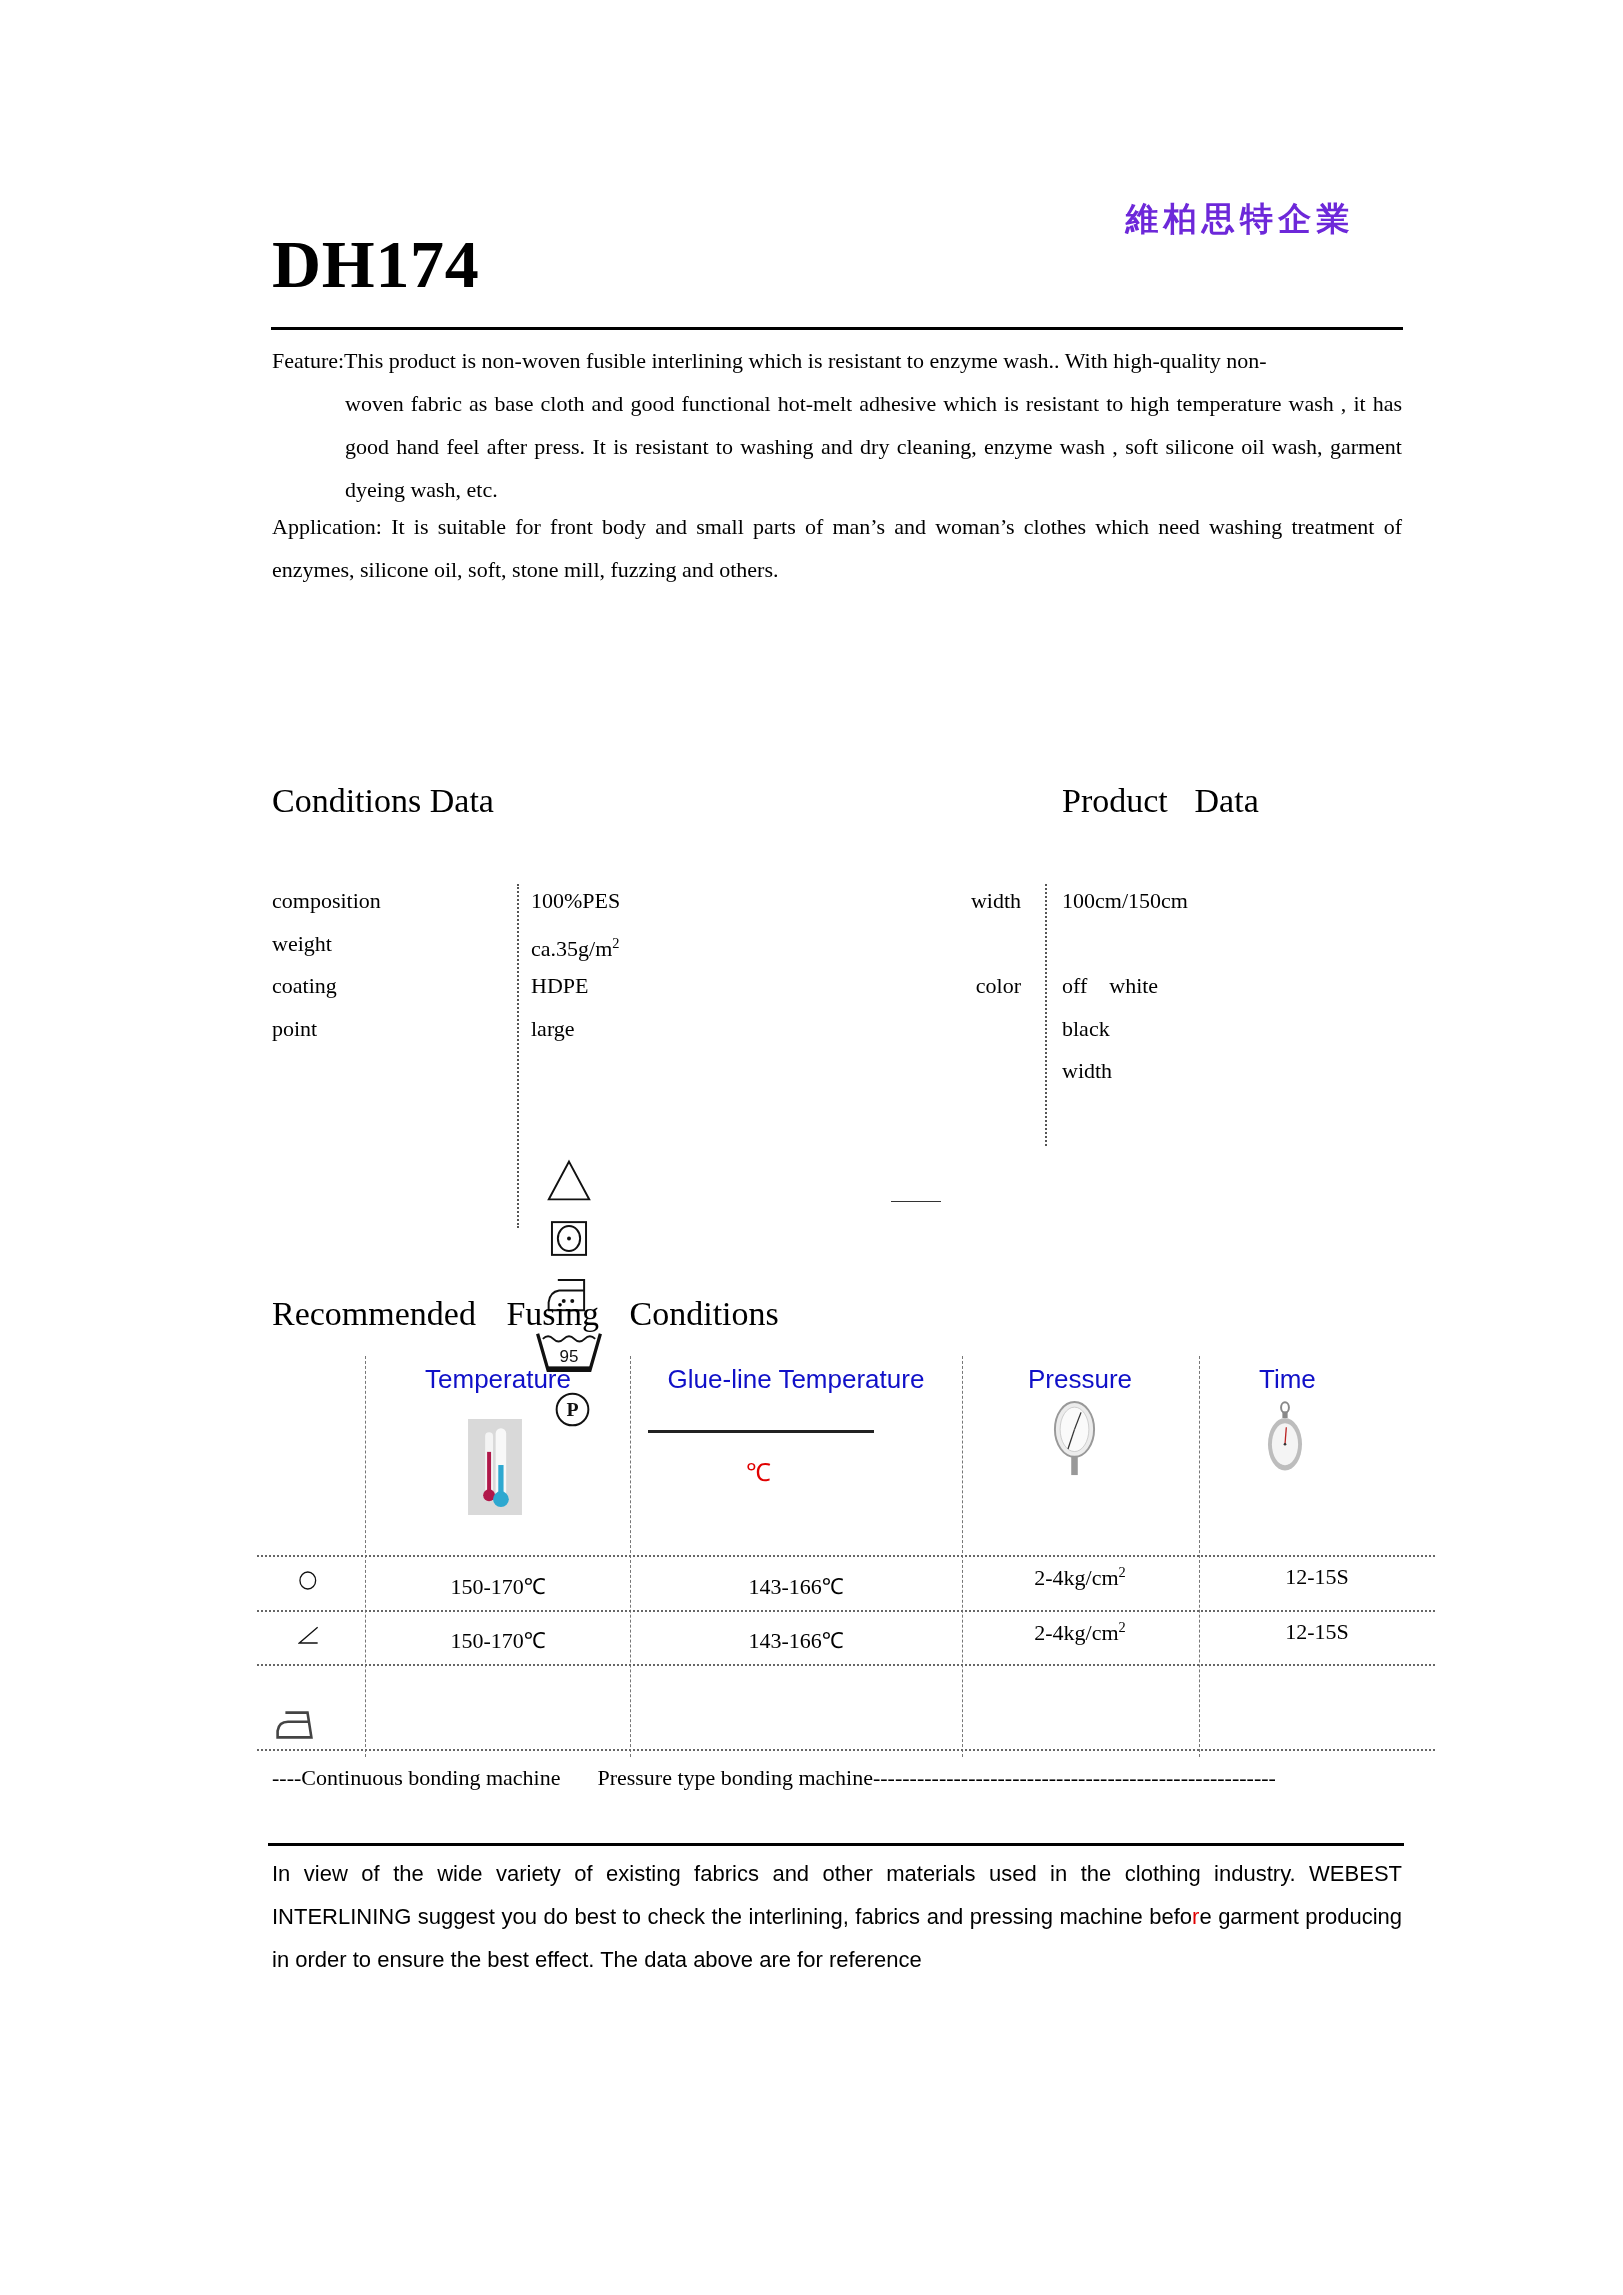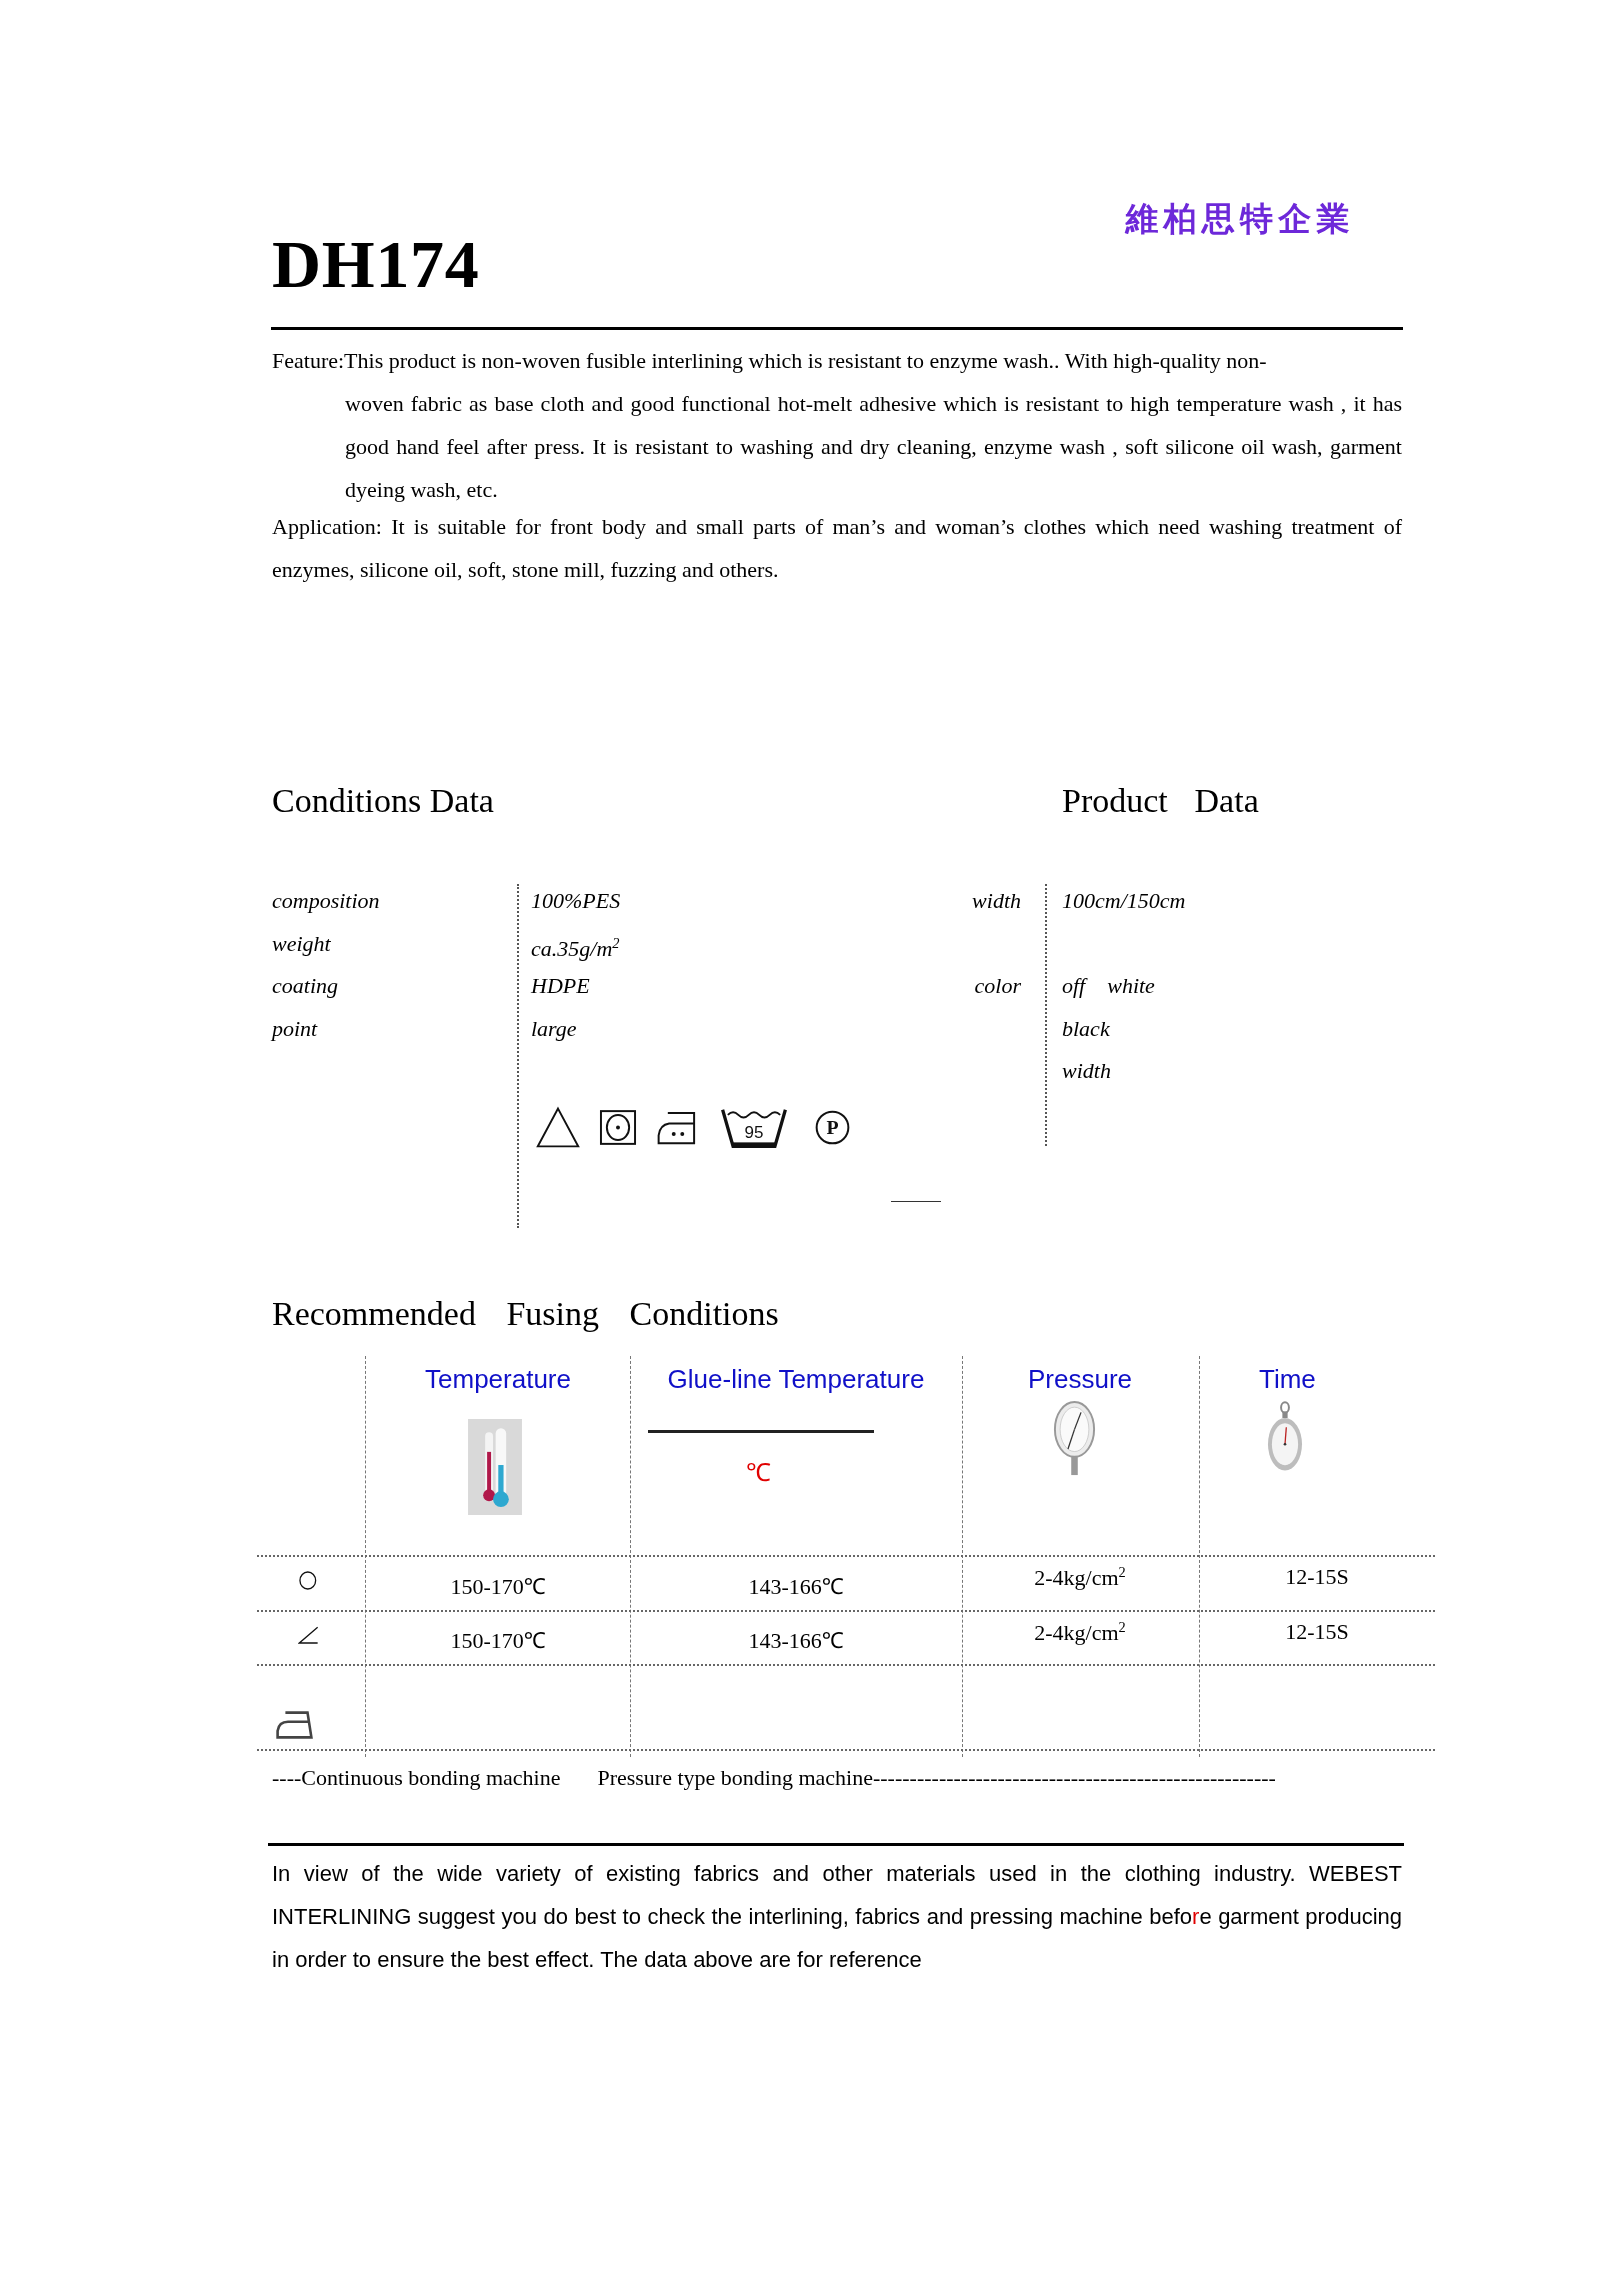--- a/index.html
+++ b/index.html
@@ -20,30 +20,30 @@
   .desc-feature { top:339px; }
   .desc-feature .indent { padding-left:73px; display:block; }
   .desc-app { top:505px; }
 
   
   .h2 { font-size:34px; line-height:1; }
   .tech-heading { left:272px; top:784px; }
   .prod-heading { left:1062px; top:784px; word-spacing:18.3px; }
 
   
-  .td-label, .td-value, .pd-label, .pd-value { font-size:22px; line-height:43px;font-style:italic; }
+  .td-label, .td-value, .pd-label, .pd-value { font-size:22px; line-height:43px; }
   .td-label { left:272px; }
   .td-value { left:531px;text-align:center; }
   .pd-label { right:602px; text-align:right; }
   .pd-value { left:1062px; }
   .vdash { width:0; border-left:2px dotted #555; }
   .vdash-1 { left:517px; top:884px; height:344px; }
   .vdash-2 { left:1045px; top:884px; height:262px; }
 
-  .care { top:1106px; left:535px; display:flex; align-items:center; gap:18.3px; }
+  .care { top:1159px; left:535px; display:flex; align-items:center; gap:18.3px;flex-direction:column; }
   .care svg { display:block; }
   .care-line { left:891px; top:1201px; width:50px; height:1.3px; background:#333; }
 
   
   .fuse-heading { left:272px; top:1297px; word-spacing:22px; }
   .grid-h { left:257px; width:1178px; height:0; border-top:2px dotted #666; }
   .grid-v { top:1356px; height:401px; width:0; border-left:1.3px dashed #777; }
   .col-head { top:1364px; font-family:"Liberation Sans", sans-serif; color:#1010c8; font-size:26px; text-align:center; white-space:nowrap; }
   .cell { font-size:22px; text-align:center; white-space:nowrap; }
   .cell sup { font-size:14.4px; }

